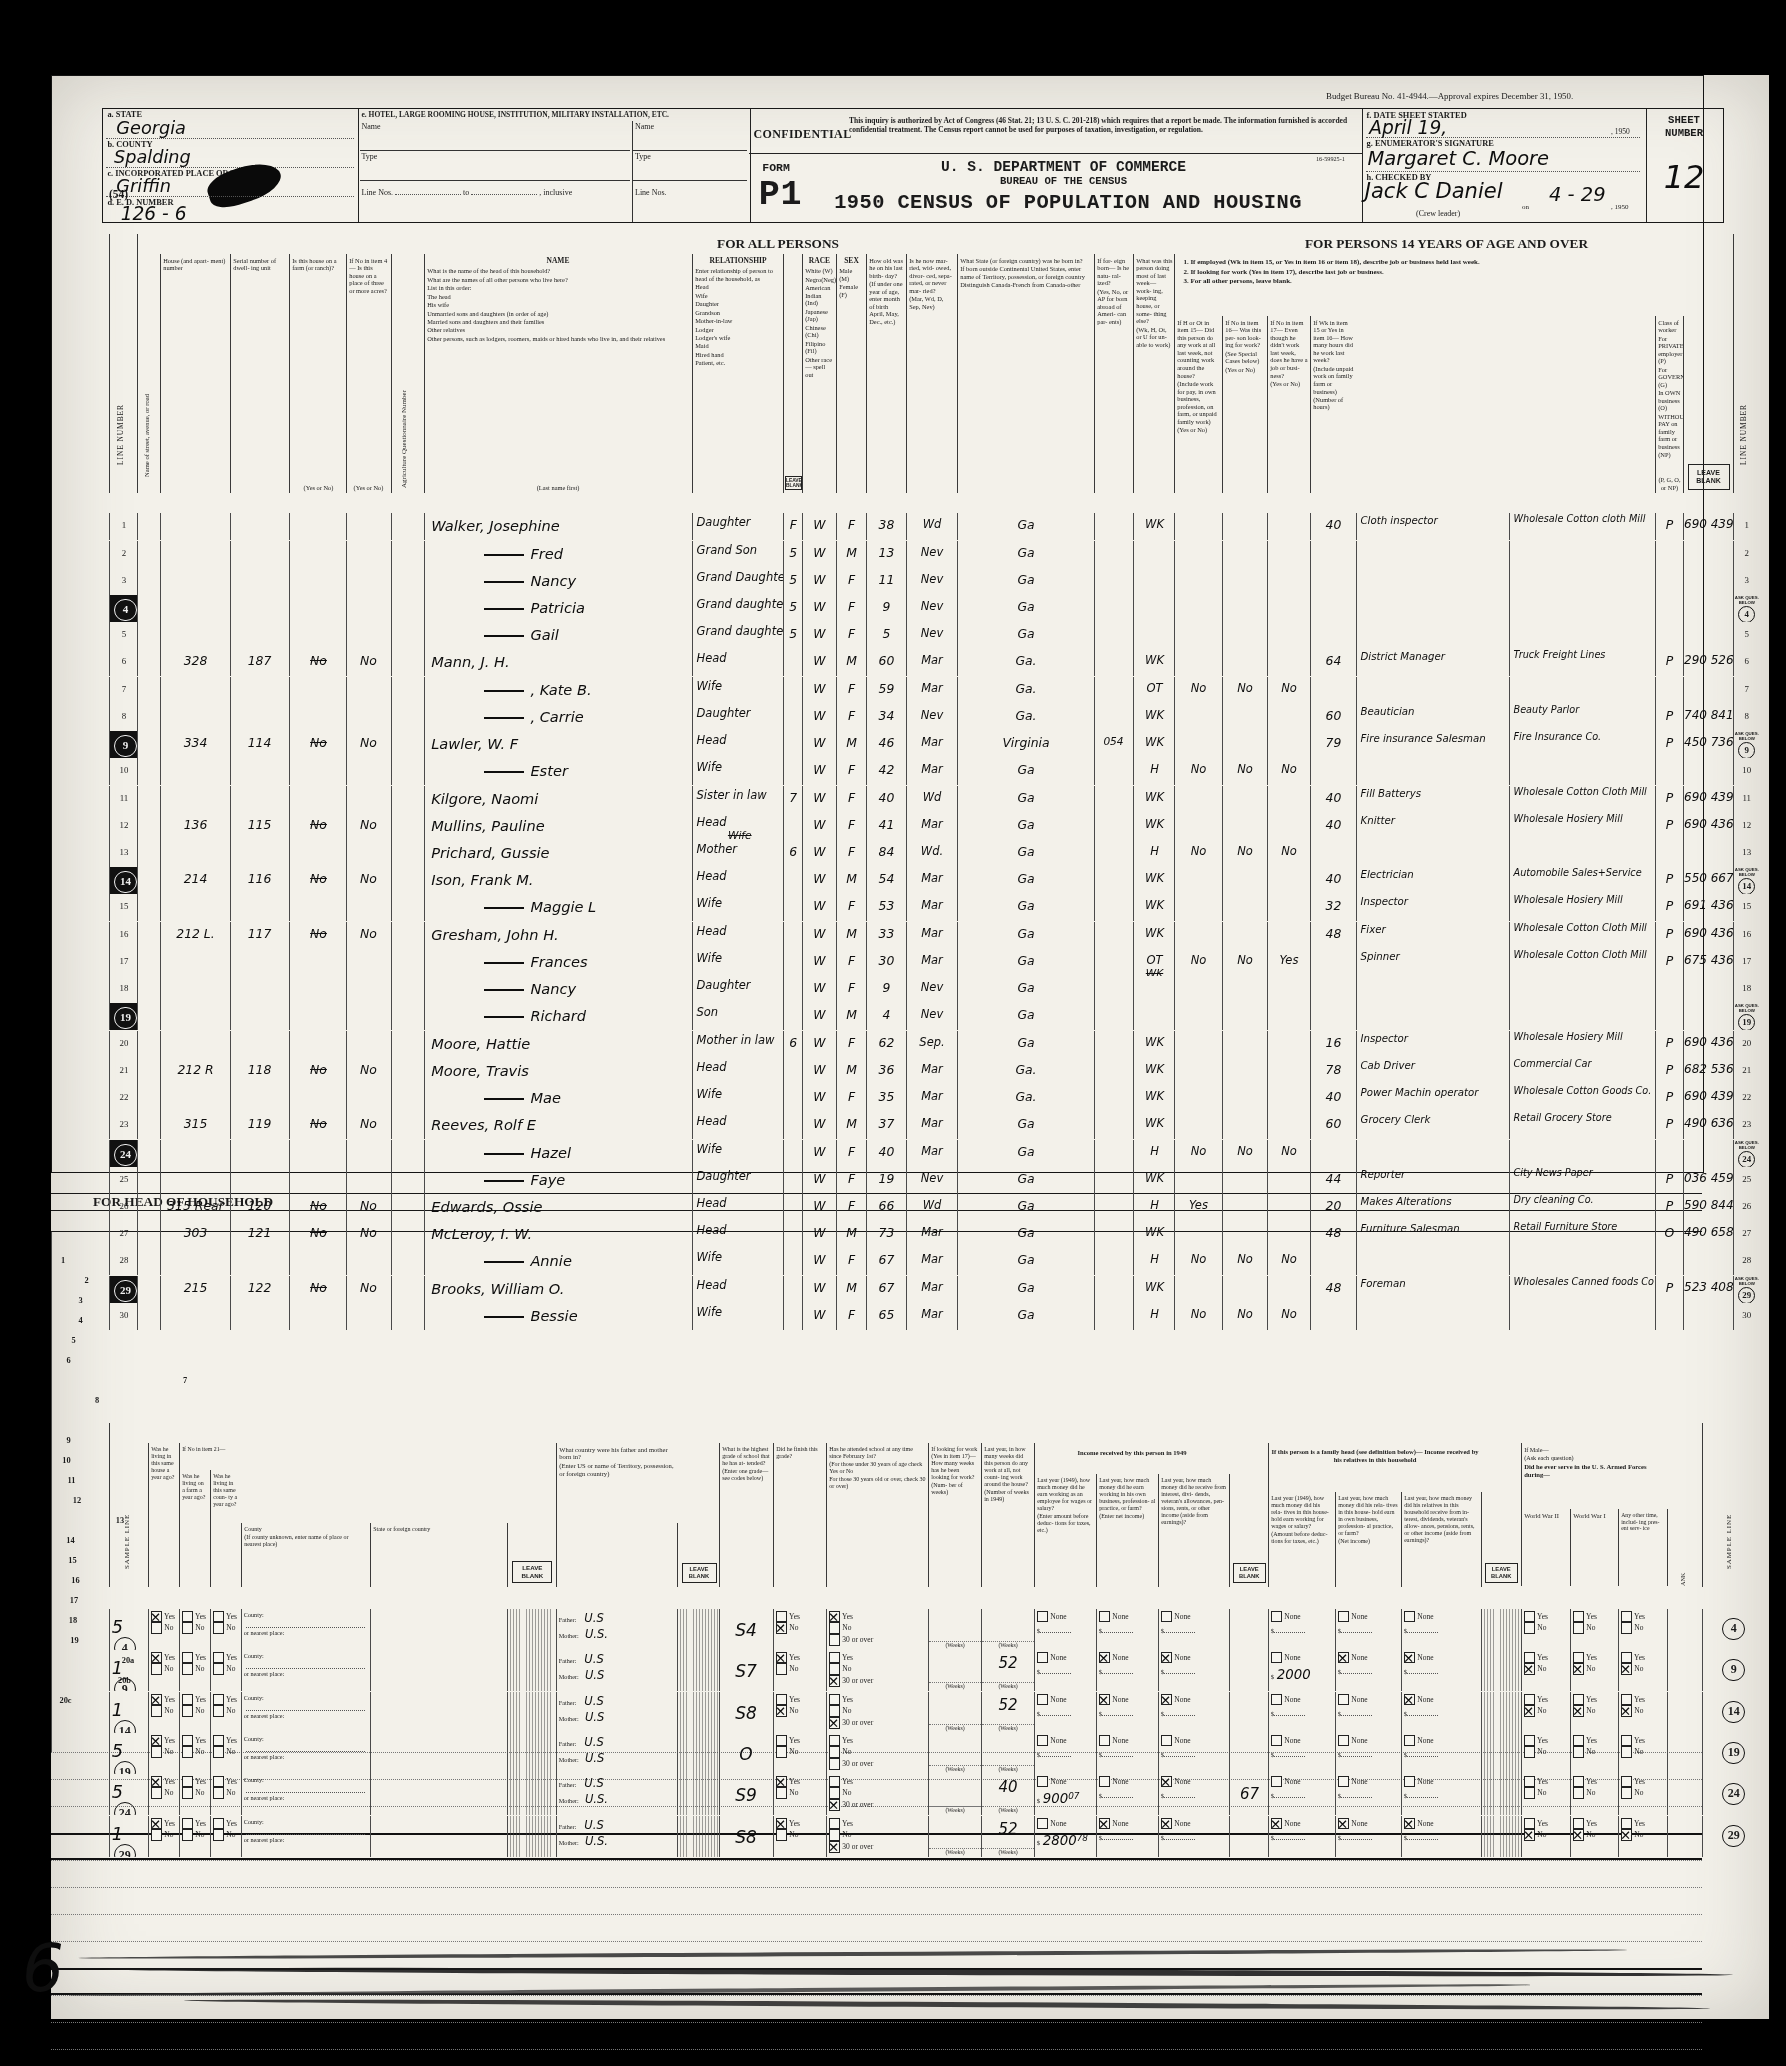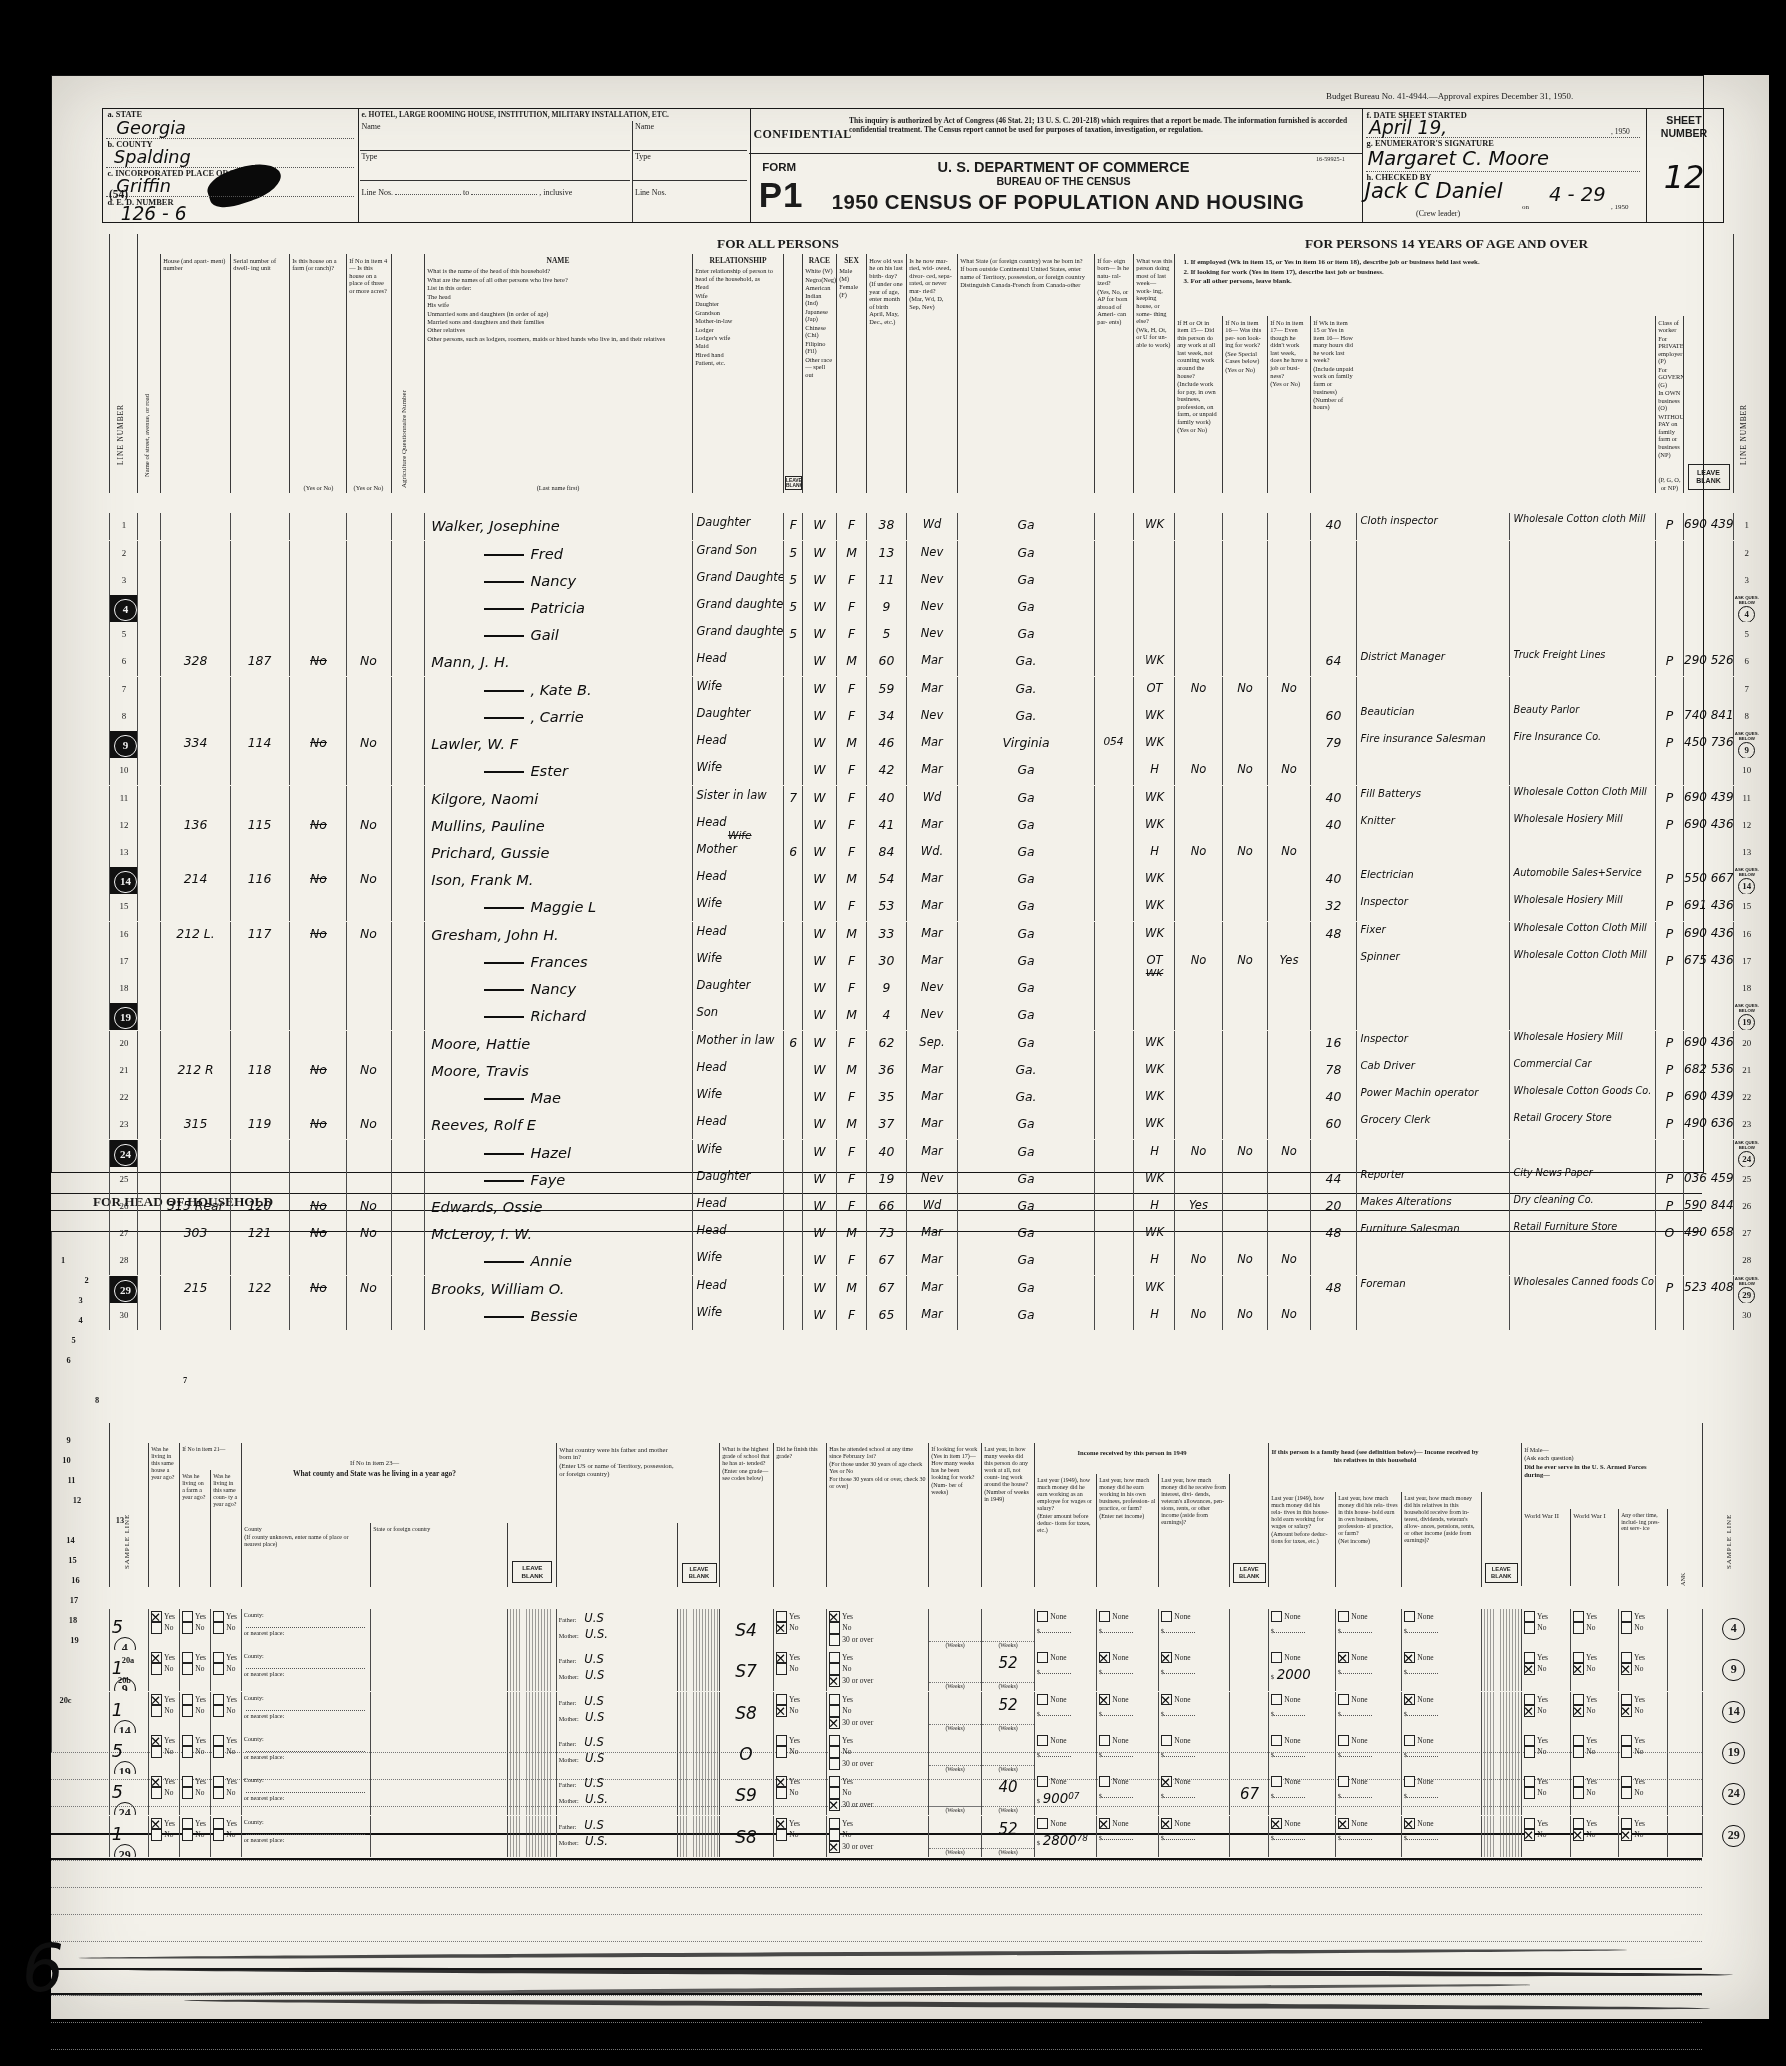--- a/index.html
+++ b/index.html
@@ -1,20 +1,20 @@
 <!DOCTYPE html>
 <html style="font-size:7px"><head>
 <meta charset="utf-8">
 <style>
   html,body{margin:0;padding:0;background:#000;}
   body{width:1787px;height:2066px;position:relative;font-family:"Liberation Serif",serif;color:#1b1b1b;}
   .abs{position:absolute;}
   .paper{position:absolute;left:51px;top:75px;width:1718px;height:1944px;background:#f3f1ea;box-shadow:inset 0 0 80px rgba(90,85,70,.25);}
   .pr{font-family:"Liberation Serif",serif;}
-  .sans{font-family:Liberation Sans, sans-serif;}
+  .sans{font-family:Liberation Mono, monospace;}
   .hw{font-family:"DejaVu Sans",sans-serif;font-style:italic;color:#0e0e0e;}
   .b{font-weight:bold;}
   .vert{writing-mode:vertical-rl;transform:rotate(180deg);}
   .cell{position:absolute;border-left:0.9px solid #4a4a4a;box-sizing:border-box;overflow:hidden;}
   .hcell{position:absolute;border-left:0.9px solid #3a3a3a;box-sizing:border-box;overflow:hidden;padding:2.7px 2.2px;font-size:6.6px;line-height:1.18;}
   .cb{display:inline-block;width:9.7px;height:9.7px;border:0.9px solid #222;position:relative;vertical-align:middle;background:#f6f5ef;}
   .cb.x::after{content:"\2715";position:absolute;left:-1.8px;top:-4px;font-size:13.3px;color:#0c0c0c;font-family:"DejaVu Sans",sans-serif;}
   .circ{display:inline-flex;align-items:center;justify-content:center;width:20.4px;height:20.4px;border:1.3px solid #141414;border-radius:50%;font-size:12px;font-weight:bold;background:transparent;}
   .hatch{background:repeating-linear-gradient(90deg,rgba(70,70,70,0) 0 2.2px,rgba(70,70,70,.5) 2.2px 3.1px);}
   .strike{text-decoration:line-through;}
@@ -2257,24 +2257,20 @@
       </div>
       <div class="hcell" style="left: 128px; top: 1368px; width: 62px; height: 26.6px;">
         <div style="font-size: 5.8px; margin-bottom: 0.9px;">If No in item 21—</div>
       </div>
       <div class="hcell " style="left: 128px; top: 1395px; width: 31px; height: 117px;">
         <div style="font-size: 6px; margin-bottom: 0.9px;">Was he living on a farm a year ago?</div>
       </div>
       <div class="hcell " style="left: 159px; top: 1395px; width: 31px; height: 117px;">
         <div style="font-size: 6px; margin-bottom: 0.9px;">Was he living in this same coun- ty a year ago?</div>
       </div>
-      <div class="hcell" style="left: 190px; top: 1368px; width: 266px; height: 80px;">
-        <div style="text-align: center; font-size: 6.6px; margin-top: 13.3px;">If No in item 23—</div>
-        <div style="text-align: center; font-size: 7.5px; font-weight: bold; margin-top: 3.5px;">What county and State was he living in a year ago?</div>
-      </div>
       <div class="hcell " style="left: 190px; top: 1448px; width: 128px; height: 64px;">
         <div style="font-size: 6px; margin-bottom: 0.9px;">County</div>
         <div style="font-size: 6px; margin-bottom: 0.9px;">(If county unknown, enter name of place or nearest place)</div>
       </div>
       <div class="hcell " style="left: 319px; top: 1448px; width: 137px; height: 64px;">
         <div style="font-size: 6px; margin-bottom: 0.9px;">State or foreign country</div>
       </div>
       <div class="hcell " style="left: 456px; top: 1448px; width: 49px; height: 64px;">
         <div class="lb-box" style="position: absolute; bottom: 4.4px; left: 4.4px; width: 38px; font-size: 6.2px; padding: 2.7px 0px;">LEAVE BLANK</div>
       </div>

